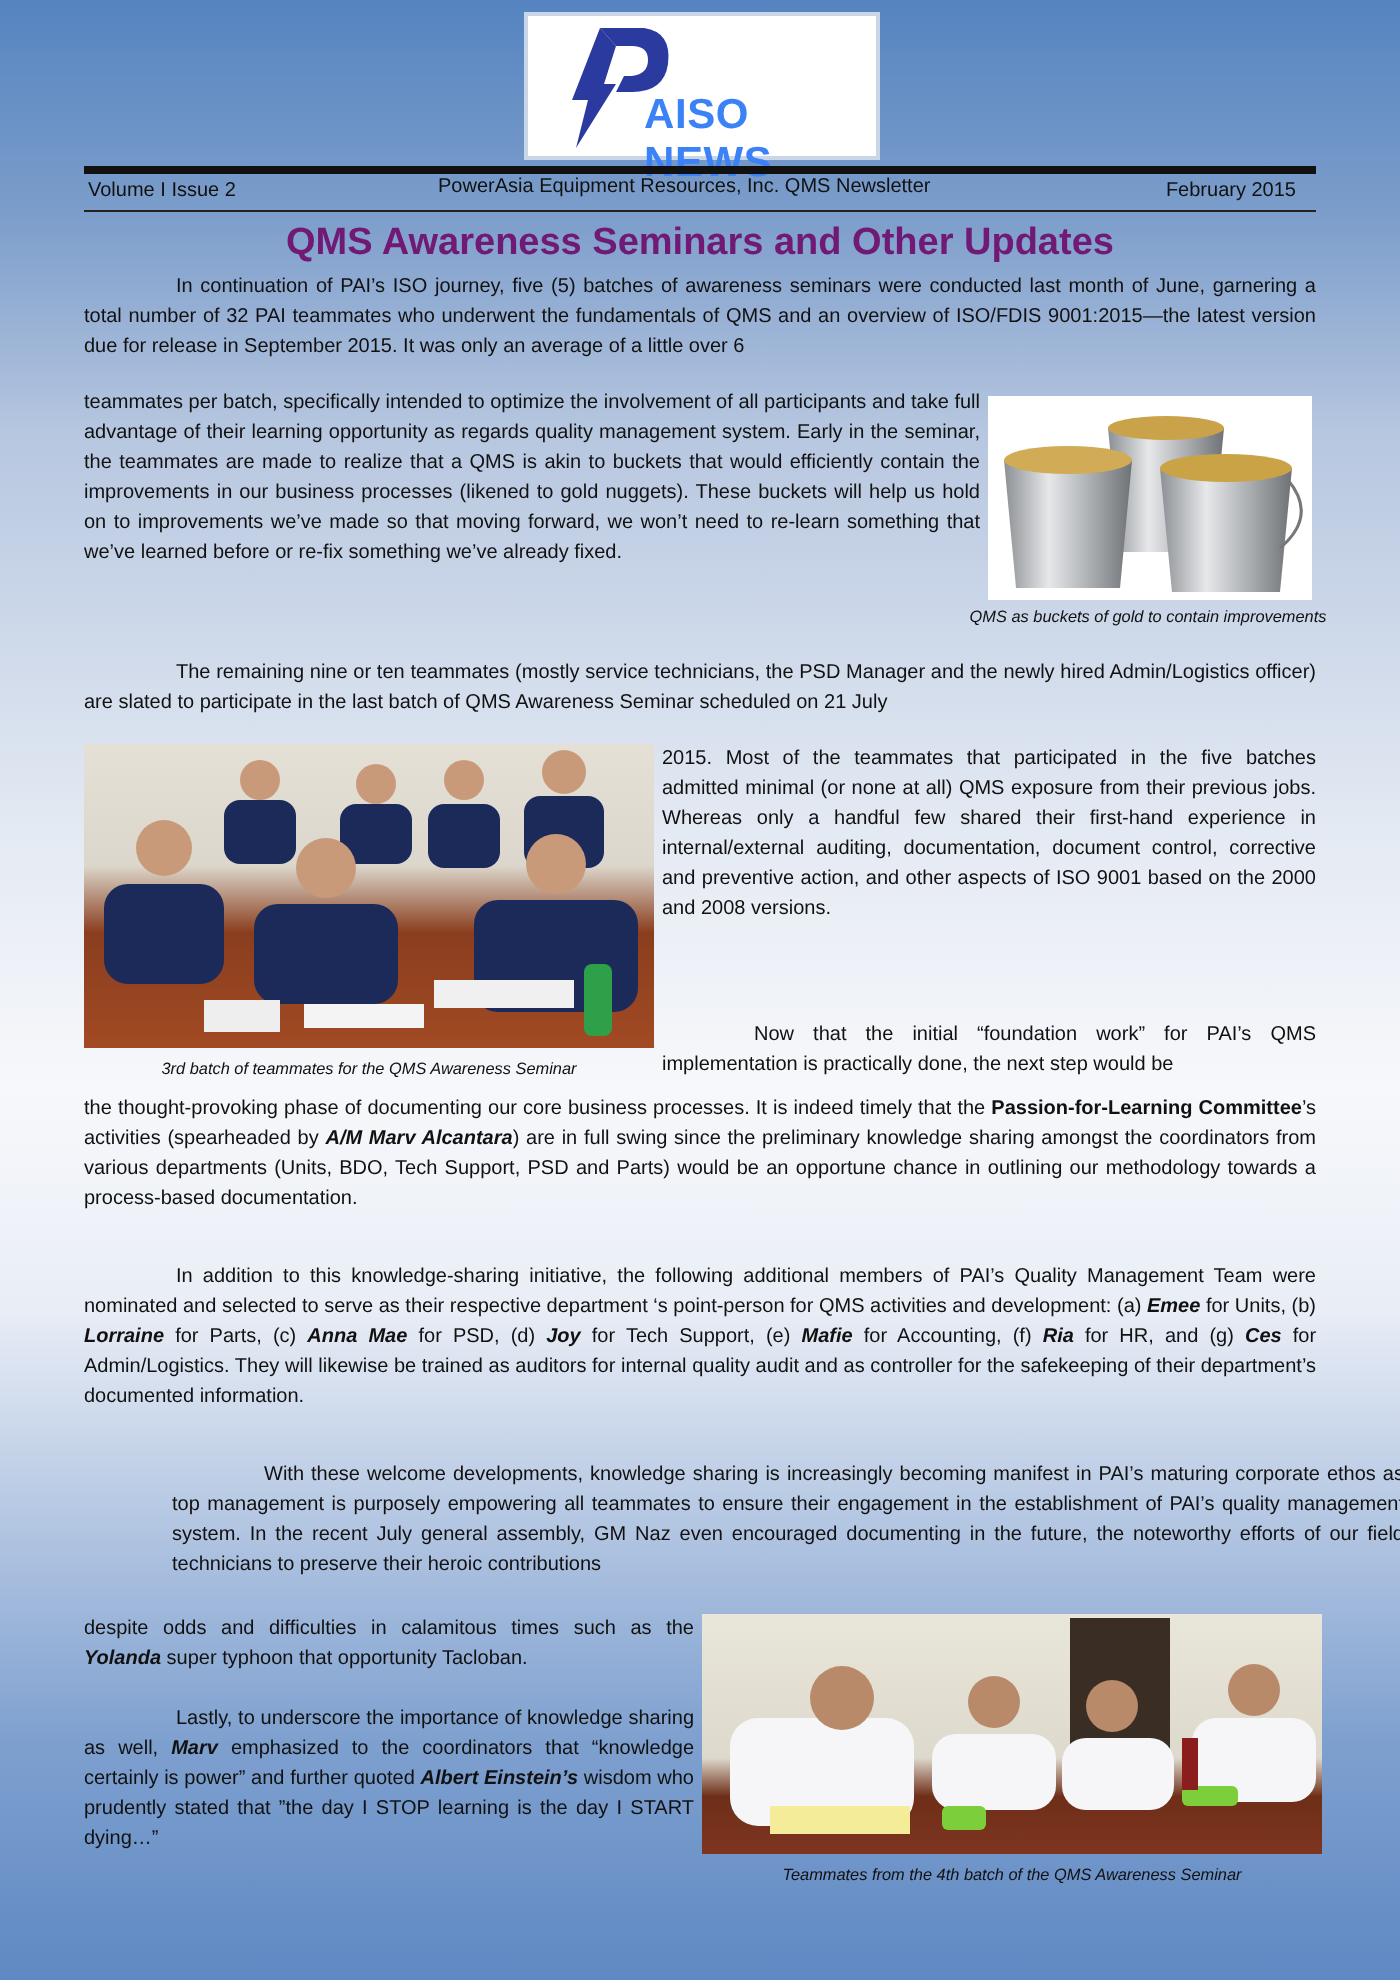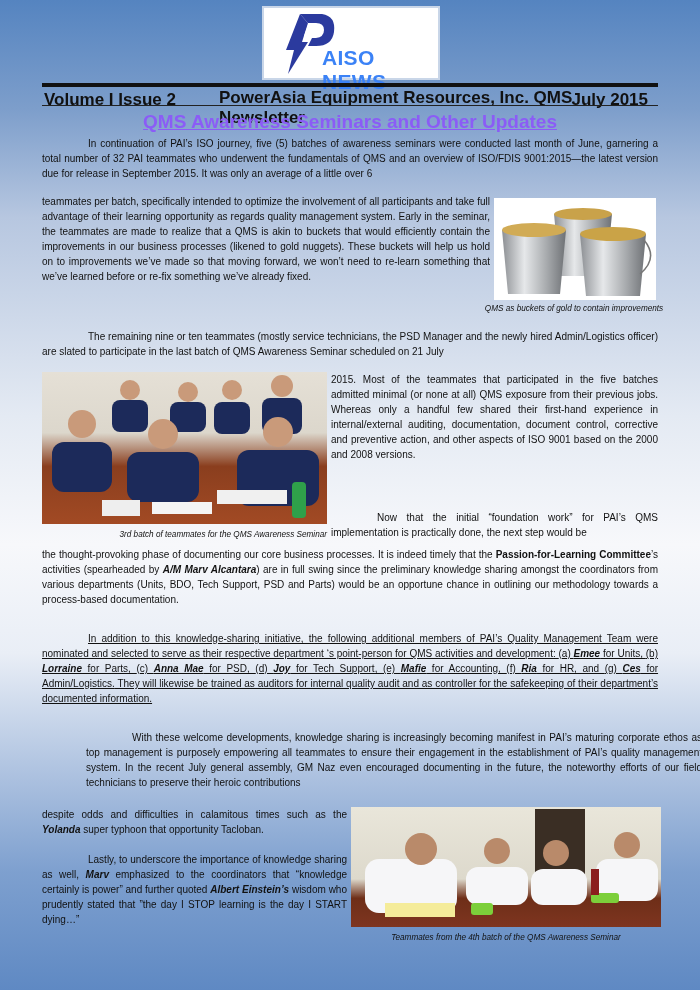--- a/index.html
+++ b/index.html
@@ -13,27 +13,27 @@
     position:absolute; left:262px; top:6px; width:178px; height:74px;
     background:#fff; border:2px solid #c9d6e8; box-sizing:border-box;
   }
   .logo-box svg { position:absolute; left:14px; top:4px; }
   .logo-text {
     position:absolute; left:58px; top:38px; font-size:21px; font-weight:bold;
     color:#3b82f6; letter-spacing:0.3px;
   }
   .rule-thick { position:absolute; left:42px; top:83px; width:616px; height:4px; background:#111; }
   .rule-thin { position:absolute; left:42px; top:105px; width:616px; height:1px; background:#222; }
-  .masthead { position:absolute; left:44px; top:88px; width:612px; height:16px; font-size:17px;font-weight:bold; }
+  .masthead { position:absolute; left:44px; top:88px; width:612px; height:16px; font-size:10px; }
   .mh-left { position:absolute; left:0; top:2px; }
   .mh-center { position:absolute; left:175px; top:0; }
   .mh-right { position:absolute; right:8px; top:2px; }
   .headline {
     position:absolute; left:0; top:111px; width:700px; text-align:center;
-    font-size:19px; font-weight:bold; color:#8b5cf6;text-decoration:underline;
+    font-size:19px; font-weight:bold; color:#701a75;
   }
   .txt { position:absolute; font-size:10px; line-height:15px; text-align:justify; }
   .txt .ind { display:inline-block; width:46px; }
   .txt b i, .txt i b { font-weight:bold; font-style:italic; }
   .photo { position:absolute; overflow:hidden; }
   .caption { position:absolute; font-size:8.2px; font-style:italic; text-align:center; color:#111; }
 </style>
 </head>
 <body>
 
@@ -43,21 +43,21 @@
     <path d="M22 2 L30 11 L24 30 L30 30 L10 62 L16 38 L8 38 Z" fill="#2b3a9e"></path>
     <path d="M30 13 L38 13 Q44 14 43 19 Q42 24 36 24 L26 24 Z" fill="#fff"></path>
   </svg>
   <div class="logo-text">AISO NEWS</div>
 </div>
 
 <div class="rule-thick"></div>
 <div class="masthead">
   <span class="mh-left">Volume I Issue 2</span>
   <span class="mh-center">PowerAsia Equipment Resources, Inc. QMS Newsletter</span>
-  <span class="mh-right">July 2015</span>
+  <span class="mh-right">February 2015</span>
 </div>
 <div class="rule-thin"></div>
 
 <div class="headline">QMS Awareness Seminars and Other Updates</div>
 
 <div class="txt" style="left:42px; top:136px; width:616px;">
   <span class="ind"></span><span>In continuation of PAI’s ISO journey, five (5) batches of awareness seminars were conducted last month of June, garnering a total number of 32 PAI teammates who underwent the fundamentals of QMS and an overview of ISO/FDIS 9001:2015—the latest version due for release in September 2015. It was only an average of a little over 6</span>
 </div>
 
 <div class="txt" style="left:42px; top:194px; width:448px;">
@@ -108,35 +108,35 @@
         <circle cx="146" cy="20" r="10"></circle>
         <circle cx="190" cy="18" r="10"></circle>
         <circle cx="240" cy="14" r="11"></circle>
     </g>
     <rect x="60" y="128" width="38" height="16" fill="#eee"></rect>
     <rect x="110" y="130" width="60" height="12" fill="#f4f4f4"></rect>
     <rect x="175" y="118" width="70" height="14" fill="#f0f0f0"></rect>
     <rect x="250" y="110" width="14" height="36" rx="4" fill="#2fa04a"></rect>
   </svg>
 </div>
-<div class="caption" style="left:42px; top:530px; width:285px;text-align:right;">3rd batch of teammates  for the QMS Awareness Seminar</div>
+<div class="caption" style="left:42px; top:530px; width:285px;">3rd batch of teammates  for the QMS Awareness Seminar</div>
 
 <div class="txt" style="left:331px; top:372px; width:327px;">
   <span>2015.  Most of the teammates that participated in the five batches admitted minimal (or none at all) QMS exposure from their previous jobs. Whereas only a handful few shared their first-hand experience in internal/external auditing, documentation, document control, corrective and preventive action, and other aspects of ISO 9001 based on the 2000 and 2008  versions.</span>
 </div>
 
 <div class="txt" style="left:331px; top:510px; width:327px;">
   <span class="ind"></span><span>Now that the initial “foundation work” for PAI’s QMS implementation is practically done, the next step would be</span>
 </div>
 
 <div class="txt" style="left:42px; top:547px; width:616px;">
   <span>the thought-provoking phase of documenting our core business processes.  It is indeed timely that the </span><b>Passion-for-Learning Committee</b><span>’s activities (spearheaded by </span><b><i>A/M Marv Alcantara</i></b><span>) are in full swing since the preliminary knowledge sharing amongst the coordinators from various departments (Units, BDO, Tech Support, PSD and Parts) would be an opportune chance in outlining our methodology towards a process-based documentation.</span>
 </div>
 
-<div class="txt" style="left:42px; top:631px; width:616px;text-decoration:underline;">
+<div class="txt" style="left:42px; top:631px; width:616px;">
   <span class="ind"></span><span>In addition to this knowledge-sharing initiative, the following additional members of PAI’s Quality Management Team were nominated and selected to serve as their respective department ‘s point-person for QMS activities and development: </span><span>(a) </span><b><i>Emee</i></b><span> for Units, </span><span>(b) </span><b><i>Lorraine</i></b><span> for Parts, </span><span>(c) </span><b><i>Anna Mae</i></b><span> for PSD, </span><span>(d) </span><b><i>Joy</i></b><span> for Tech Support, </span><span>(e) </span><b><i>Mafie</i></b><span> for Accounting, </span><span>(f) </span><b><i>Ria</i></b><span> for HR, and </span><span>(g) </span><b><i>Ces</i></b><span> for Admin/Logistics.</span><span> They will likewise be trained as auditors for internal quality audit and as controller for the safekeeping of their department’s documented information.</span>
 </div>
 
 <div class="txt" style="left:42px; top:730px; width:616px;margin-left:44px;">
   <span class="ind"></span><span>With these welcome developments, knowledge sharing is increasingly becoming manifest in PAI’s maturing corporate ethos as top management is purposely empowering all teammates to ensure their engagement in the establishment of PAI’s quality management system. In the recent July general assembly, GM Naz even encouraged documenting in the future, the noteworthy efforts of our field technicians to preserve their heroic contributions</span>
 </div>
 
 <div class="txt" style="left:42px; top:807px; width:305px;">
   <span>despite odds and difficulties in calamitous times such as the </span><b><i>Yolanda</i></b><span> super typhoon that opportunity Tacloban.</span>
 </div>

